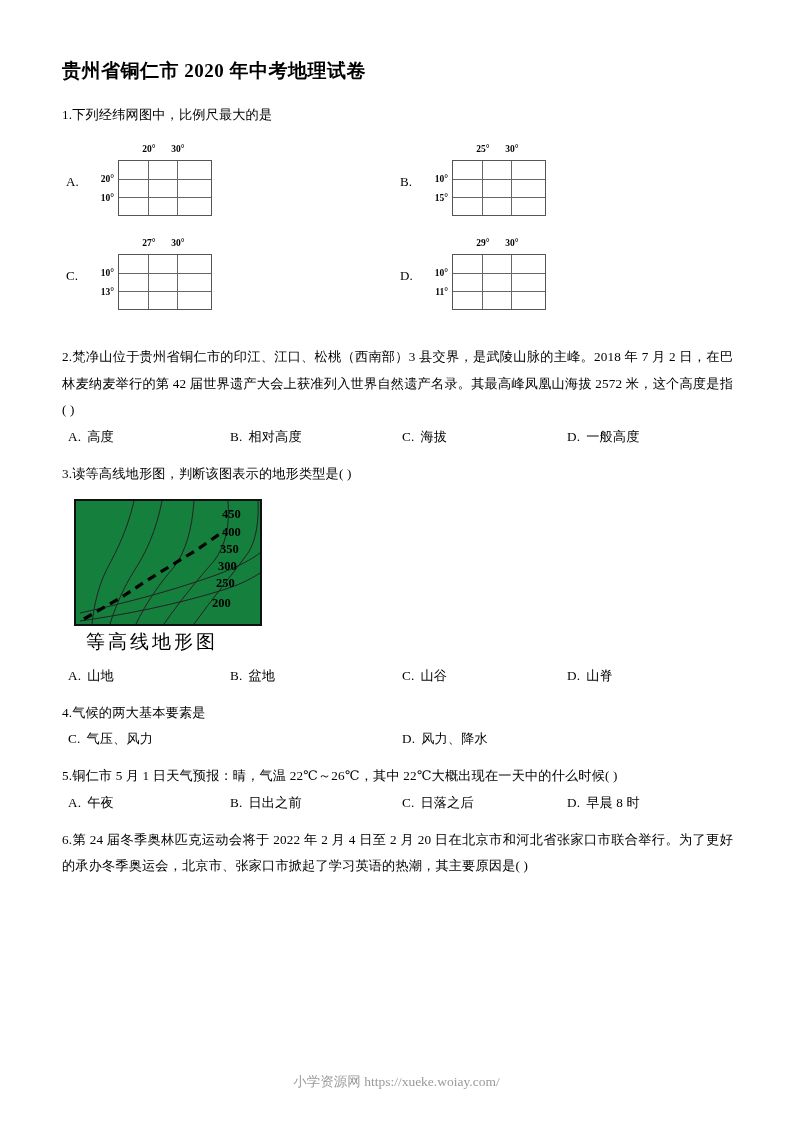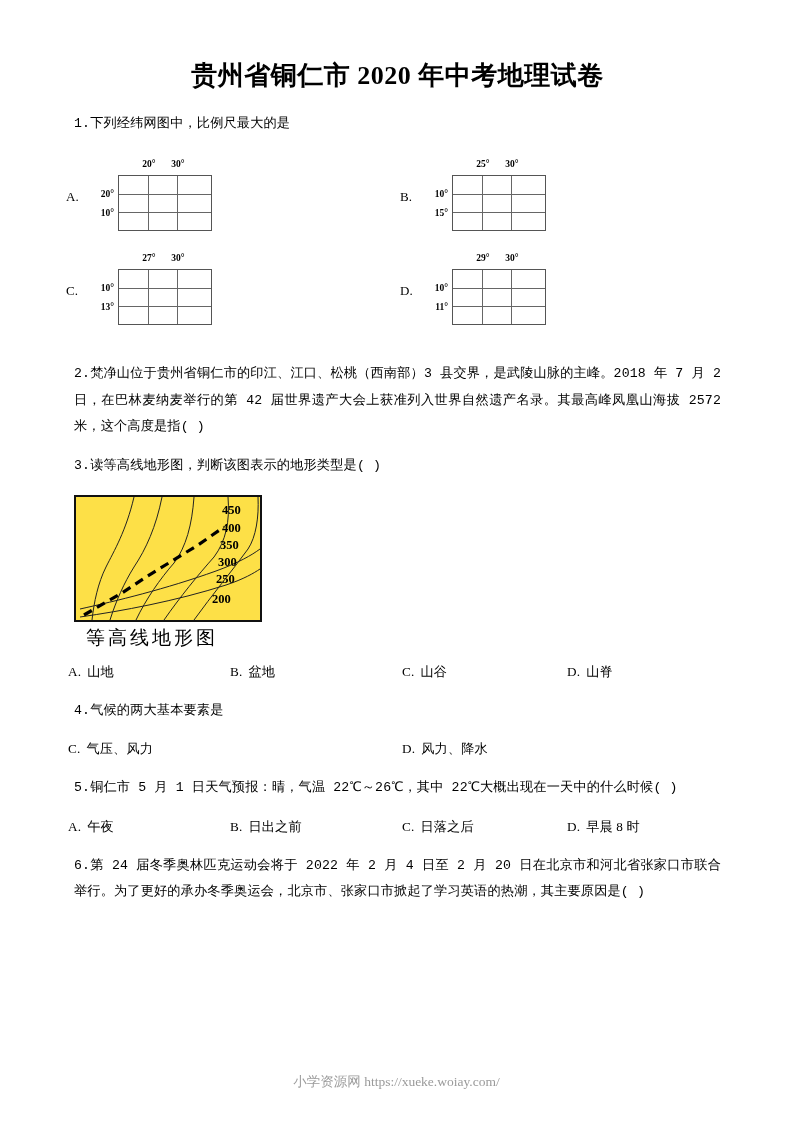--- a/index.html
+++ b/index.html
@@ -17,42 +17,40 @@
   }
   .page {
     position: absolute;
     left: 0; top: 0;
     width: 793px;
     height: 1122px;
     box-sizing: border-box;
     padding: 58px 60px 0 62px;
   }
   .doc-title {
-    text-align: center;
-    font-size: 26px;
+    font-size: 19px;
     font-weight: bold;
     letter-spacing: 0.5px;
     margin: 0 0 18px 0;
     font-family: "Liberation Serif", "DejaVu Serif", serif;
   }
   .section-intro {
     font-size: 15.2px;
     font-weight: bold;
     line-height: 1.95;
     margin: 0 0 12px 0;
     text-align: justify;
     letter-spacing: 0.2px;
   }
   .q-stem {
     font-size: 13.2px;
     line-height: 2.0;
-    margin: 12px;
+    margin: 0;
     text-align: justify;
     letter-spacing: 0.15px;
-    font-family: Liberation Mono, monospace;
   }
   .q-block { margin-top: 10px; }
   .opts-row {
     position: relative;
     font-size: 13.2px;
     line-height: 2.0;
     height: 27px;
     letter-spacing: 0.15px;
   }
   .opt {
@@ -145,21 +143,21 @@
     height: 168px;
   }
   .contour-box {
     position: absolute;
     left: 12px;
     top: 4px;
     width: 188px;
     height: 127px;
     border: 2px solid #111;
     box-sizing: border-box;
-    background: #fde047;
+    background: #15803d;
     overflow: hidden;
   }
   .contour-caption {
     position: absolute;
     left: 24px;
     top: 134px;
     font-size: 19px;
     font-weight: normal;
     font-family: "DejaVu Serif", serif;
     letter-spacing: 3px;
@@ -250,20 +248,26 @@
           <div class="gline-h h1r"></div>
           <div class="gline-h h2r"></div>
         </div>
       </div>
 
     </div>
   </div>
 
   <div class="q-block">
     <p class="q-stem">2.梵净山位于贵州省铜仁市的印江、江口、松桃（西南部）3 县交界，是武陵山脉的主峰。2018 年 7 月 2 日，在巴林麦纳麦举行的第 42 届世界遗产大会上获准列入世界自然遗产名录。其最高峰凤凰山海拔 2572 米，这个高度是指(    )</p>
+    <div class="opts-row">
+      <span class="opt c1"><span class="ltr">A.</span><span>高度</span></span>
+      <span class="opt c2"><span class="ltr">B.</span><span>相对高度</span></span>
+      <span class="opt c3"><span class="ltr">C.</span><span>海拔</span></span>
+      <span class="opt c4"><span class="ltr">D.</span><span>一般高度</span></span>
+    </div>
   </div>
 
   <div class="q-block">
     <p class="q-stem">3.读等高线地形图，判断该图表示的地形类型是(    )</p>
 
     <div class="contour-wrap">
       <div class="contour-box">
         <svg width="184" height="123" viewBox="0 0 184 123">
 
           <path d="M16,123 C18,105 22,86 30,70 C38,54 50,34 58,0" fill="none" stroke="#222" stroke-width="1"></path>

